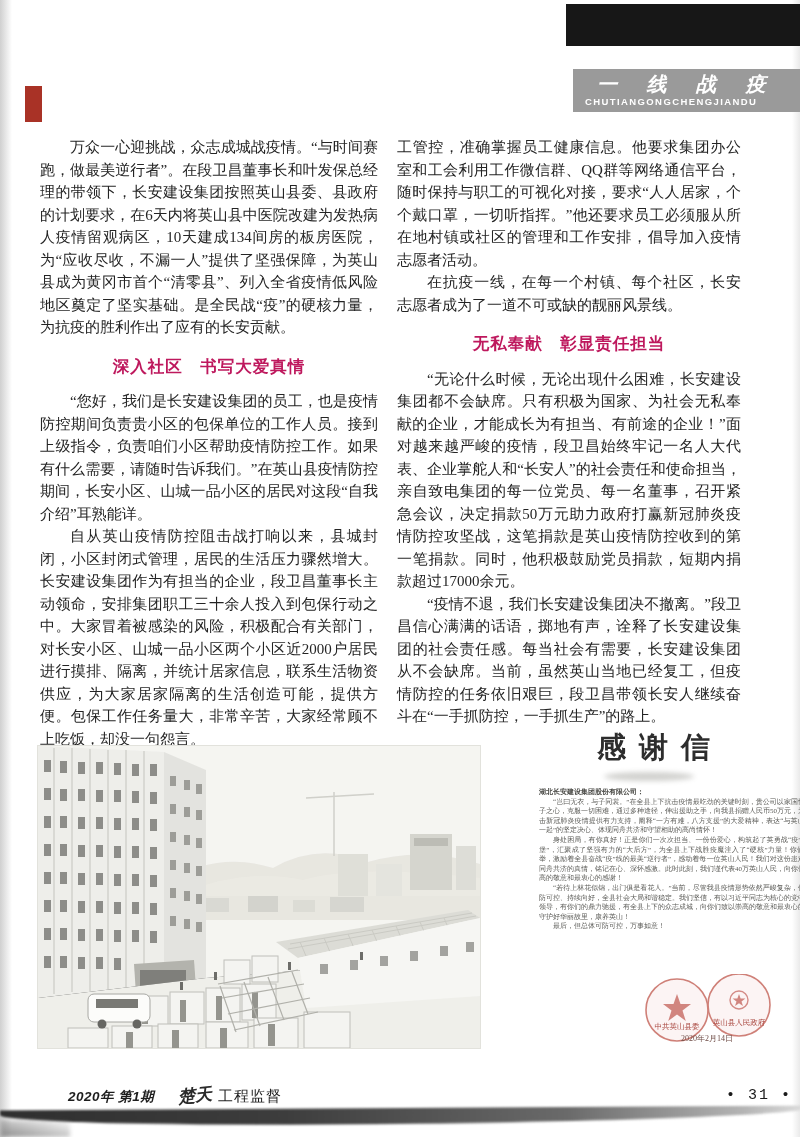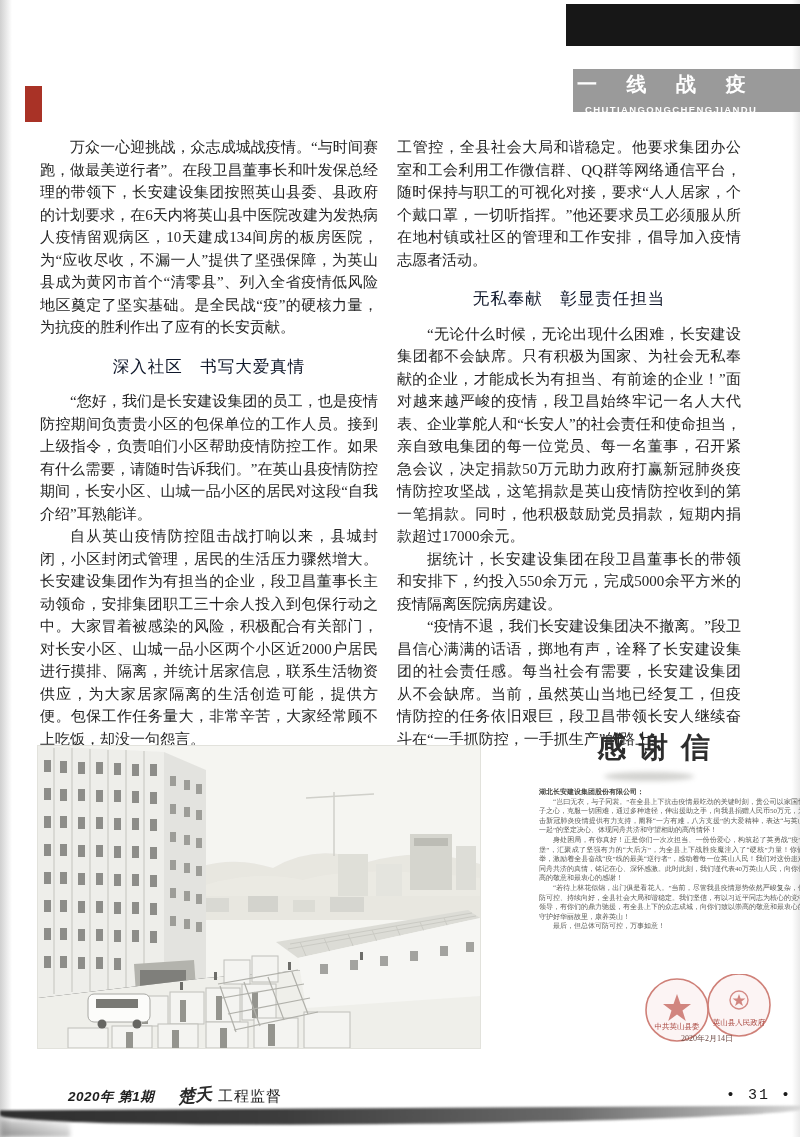--- a/index.html
+++ b/index.html
@@ -18,36 +18,36 @@
     background:linear-gradient(to right,#2f2f2f 0%,#3d3d3d 35%,#6a6a6a 70%,#b5b5b5 92%,#e0e0e0 100%);
     border-radius:0 0 60% 40%/0 0 90% 70%;
     transform:rotate(-.35deg);filter:blur(1.2px);}
   .bottom-corner{position:absolute;left:0;top:1120px;width:70px;height:17px;
     background:linear-gradient(to top right,#8a8a8a,rgba(255,255,255,0));filter:blur(2px);}
 
   
   .topbar{position:absolute;left:566px;top:4px;width:234px;height:42px;background:#171717;}
   .banner{position:absolute;left:573px;top:69px;width:227px;height:43px;background:#9a9a9a;
     color:#fff;overflow:hidden;}
-  .banner-title{position:absolute;left:4px;top:2px;
+  .banner-title{position:absolute;left:24px;top:2px;
     font-family:"Liberation Sans","DejaVu Sans",sans-serif;
-    font-weight:bold;font-size:20px;letter-spacing:12px;white-space:nowrap;}
+    font-style:italic;font-weight:bold;font-size:20px;letter-spacing:12px;white-space:nowrap;}
   .banner-sub{position:absolute;left:12px;top:27px;
     font-family:"Liberation Sans","DejaVu Sans",sans-serif;
-    font-weight:bold;font-size:9.5px;letter-spacing:1.4px;white-space:nowrap;margin-top:8px;}
+    font-weight:bold;font-size:9.5px;letter-spacing:1.4px;white-space:nowrap;}
   .red-tab{position:absolute;left:25px;top:86px;width:17px;height:36px;background:#a93226;}
 
   
   .col{position:absolute;top:136px;font-size:15px;line-height:22.5px;text-align:justify;color:#242424;}
   .col-left{left:40px;width:338px;}
   .col-right{left:397px;width:344px;}
   .col p{margin:0;}
   .col p.indent{text-indent:2em;}
-  .sec-head{margin:16px 0 13px 0;text-align:center;font-weight:normal;font-size:16.5px;
-    font-family:"Liberation Sans","DejaVu Sans",sans-serif;color:#0f172a;letter-spacing:1px;}
+  .sec-head{margin:16px 0 13px 0;text-align:center;font-weight:bold;font-size:16.5px;
+    font-family:"Liberation Sans","DejaVu Sans",sans-serif;color:#be185d;letter-spacing:1px;}
 
   
   .photo{position:absolute;left:38px;top:746px;width:442px;height:302px;background:#f3f3ef;
     outline:1px solid #e2e2dc;}
 
   
   .letter{position:absolute;left:505px;top:726px;width:287px;height:330px;color:#555;margin-left:34px;}
   .letter-title{position:absolute;left:58px;top:2px;font-weight:bold;font-size:29px;
     letter-spacing:13px;color:#2d2d2d;white-space:nowrap;}
   .letter-smudge{position:absolute;left:65px;top:46px;width:90px;height:9px;background:#9c9c96;
@@ -87,24 +87,24 @@
 
   <div class="col col-left">
     <p class="indent">万众一心迎挑战，众志成城战疫情。“与时间赛跑，做最美逆行者”。在段卫昌董事长和叶发保总经理的带领下，长安建设集团按照英山县委、县政府的计划要求，在6天内将英山县中医院改建为发热病人疫情留观病区，10天建成134间房的板房医院，为“应收尽收，不漏一人”提供了坚强保障，为英山县成为黄冈市首个“清零县”、列入全省疫情低风险地区奠定了坚实基础。是全民战“疫”的硬核力量，为抗疫的胜利作出了应有的长安贡献。</p>
     <div class="sec-head">深入社区　书写大爱真情</div>
     <p class="indent">“您好，我们是长安建设集团的员工，也是疫情防控期间负责贵小区的包保单位的工作人员。接到上级指令，负责咱们小区帮助疫情防控工作。如果有什么需要，请随时告诉我们。”在英山县疫情防控期间，长安小区、山城一品小区的居民对这段“自我介绍”耳熟能详。</p>
     <p class="indent">自从英山疫情防控阻击战打响以来，县城封闭，小区封闭式管理，居民的生活压力骤然增大。长安建设集团作为有担当的企业，段卫昌董事长主动领命，安排集团职工三十余人投入到包保行动之中。大家冒着被感染的风险，积极配合有关部门，对长安小区、山城一品小区两个小区近2000户居民进行摸排、隔离，并统计居家信息，联系生活物资供应，为大家居家隔离的生活创造可能，提供方便。包保工作任务量大，非常辛苦，大家经常顾不上吃饭，却没一句怨言。</p>
     <p class="indent">“要筑起群防群治、联防联控的坚固防线！”段卫昌强调，在对外抓好隔离医院建造的同时，严格内部员</p>
   </div>
 
   <div class="col col-right">
-    <p>工管控，全县社会大局和谐稳定。他要求集团办公室和工会利用工作微信群、QQ群等网络通信平台，随时保持与职工的可视化对接，要求“人人居家，个个戴口罩，一切听指挥。”他还要求员工必须服从所在地村镇或社区的管理和工作安排，倡导加入疫情志愿者活动。</p>
+    <p>工管控，准确掌握员工健康信息。他要求集团办公室和工会利用工作微信群、QQ群等网络通信平台，随时保持与职工的可视化对接，要求“人人居家，个个戴口罩，一切听指挥。”他还要求员工必须服从所在地村镇或社区的管理和工作安排，倡导加入疫情志愿者活动。</p>
+    <p class="indent">在抗疫一线，在每一个村镇、每个社区，长安志愿者成为了一道不可或缺的靓丽风景线。</p>
     <div class="sec-head">无私奉献　彰显责任担当</div>
     <p class="indent">“无论什么时候，无论出现什么困难，长安建设集团都不会缺席。只有积极为国家、为社会无私奉献的企业，才能成长为有担当、有前途的企业！”面对越来越严峻的疫情，段卫昌始终牢记一名人大代表、企业掌舵人和“长安人”的社会责任和使命担当，亲自致电集团的每一位党员、每一名董事，召开紧急会议，决定捐款50万元助力政府打赢新冠肺炎疫情防控攻坚战，这笔捐款是英山疫情防控收到的第一笔捐款。同时，他积极鼓励党员捐款，短期内捐款超过17000余元。</p>
-    <p class="indent">据统计，长安建设集团在段卫昌董事长的带领和安排下，约投入550余万元，完成5000余平方米的疫情隔离医院病房建设。</p>
     <p class="indent">“疫情不退，我们长安建设集团决不撤离。”段卫昌信心满满的话语，掷地有声，诠释了长安建设集团的社会责任感。每当社会有需要，长安建设集团从不会缺席。当前，虽然英山当地已经复工，但疫情防控的任务依旧艰巨，段卫昌带领长安人继续奋斗在“一手抓防控，一手抓生产”的路上。</p>
   </div>
 
   <div class="photo">
     <svg width="442" height="302" viewBox="0 0 442 302">
 
       <rect x="0" y="0" width="442" height="302" fill="#f2f2ee"></rect>
 
       <path d="M130,135 Q180,105 235,122 Q280,96 330,116 Q385,100 442,118 L442,160 L130,160 Z" fill="#dddbd2" opacity="0.8"></path>
       <path d="M150,145 Q210,122 265,134 Q320,118 442,132 L442,170 L150,170 Z" fill="#e7e5dc" opacity="0.9"></path>

